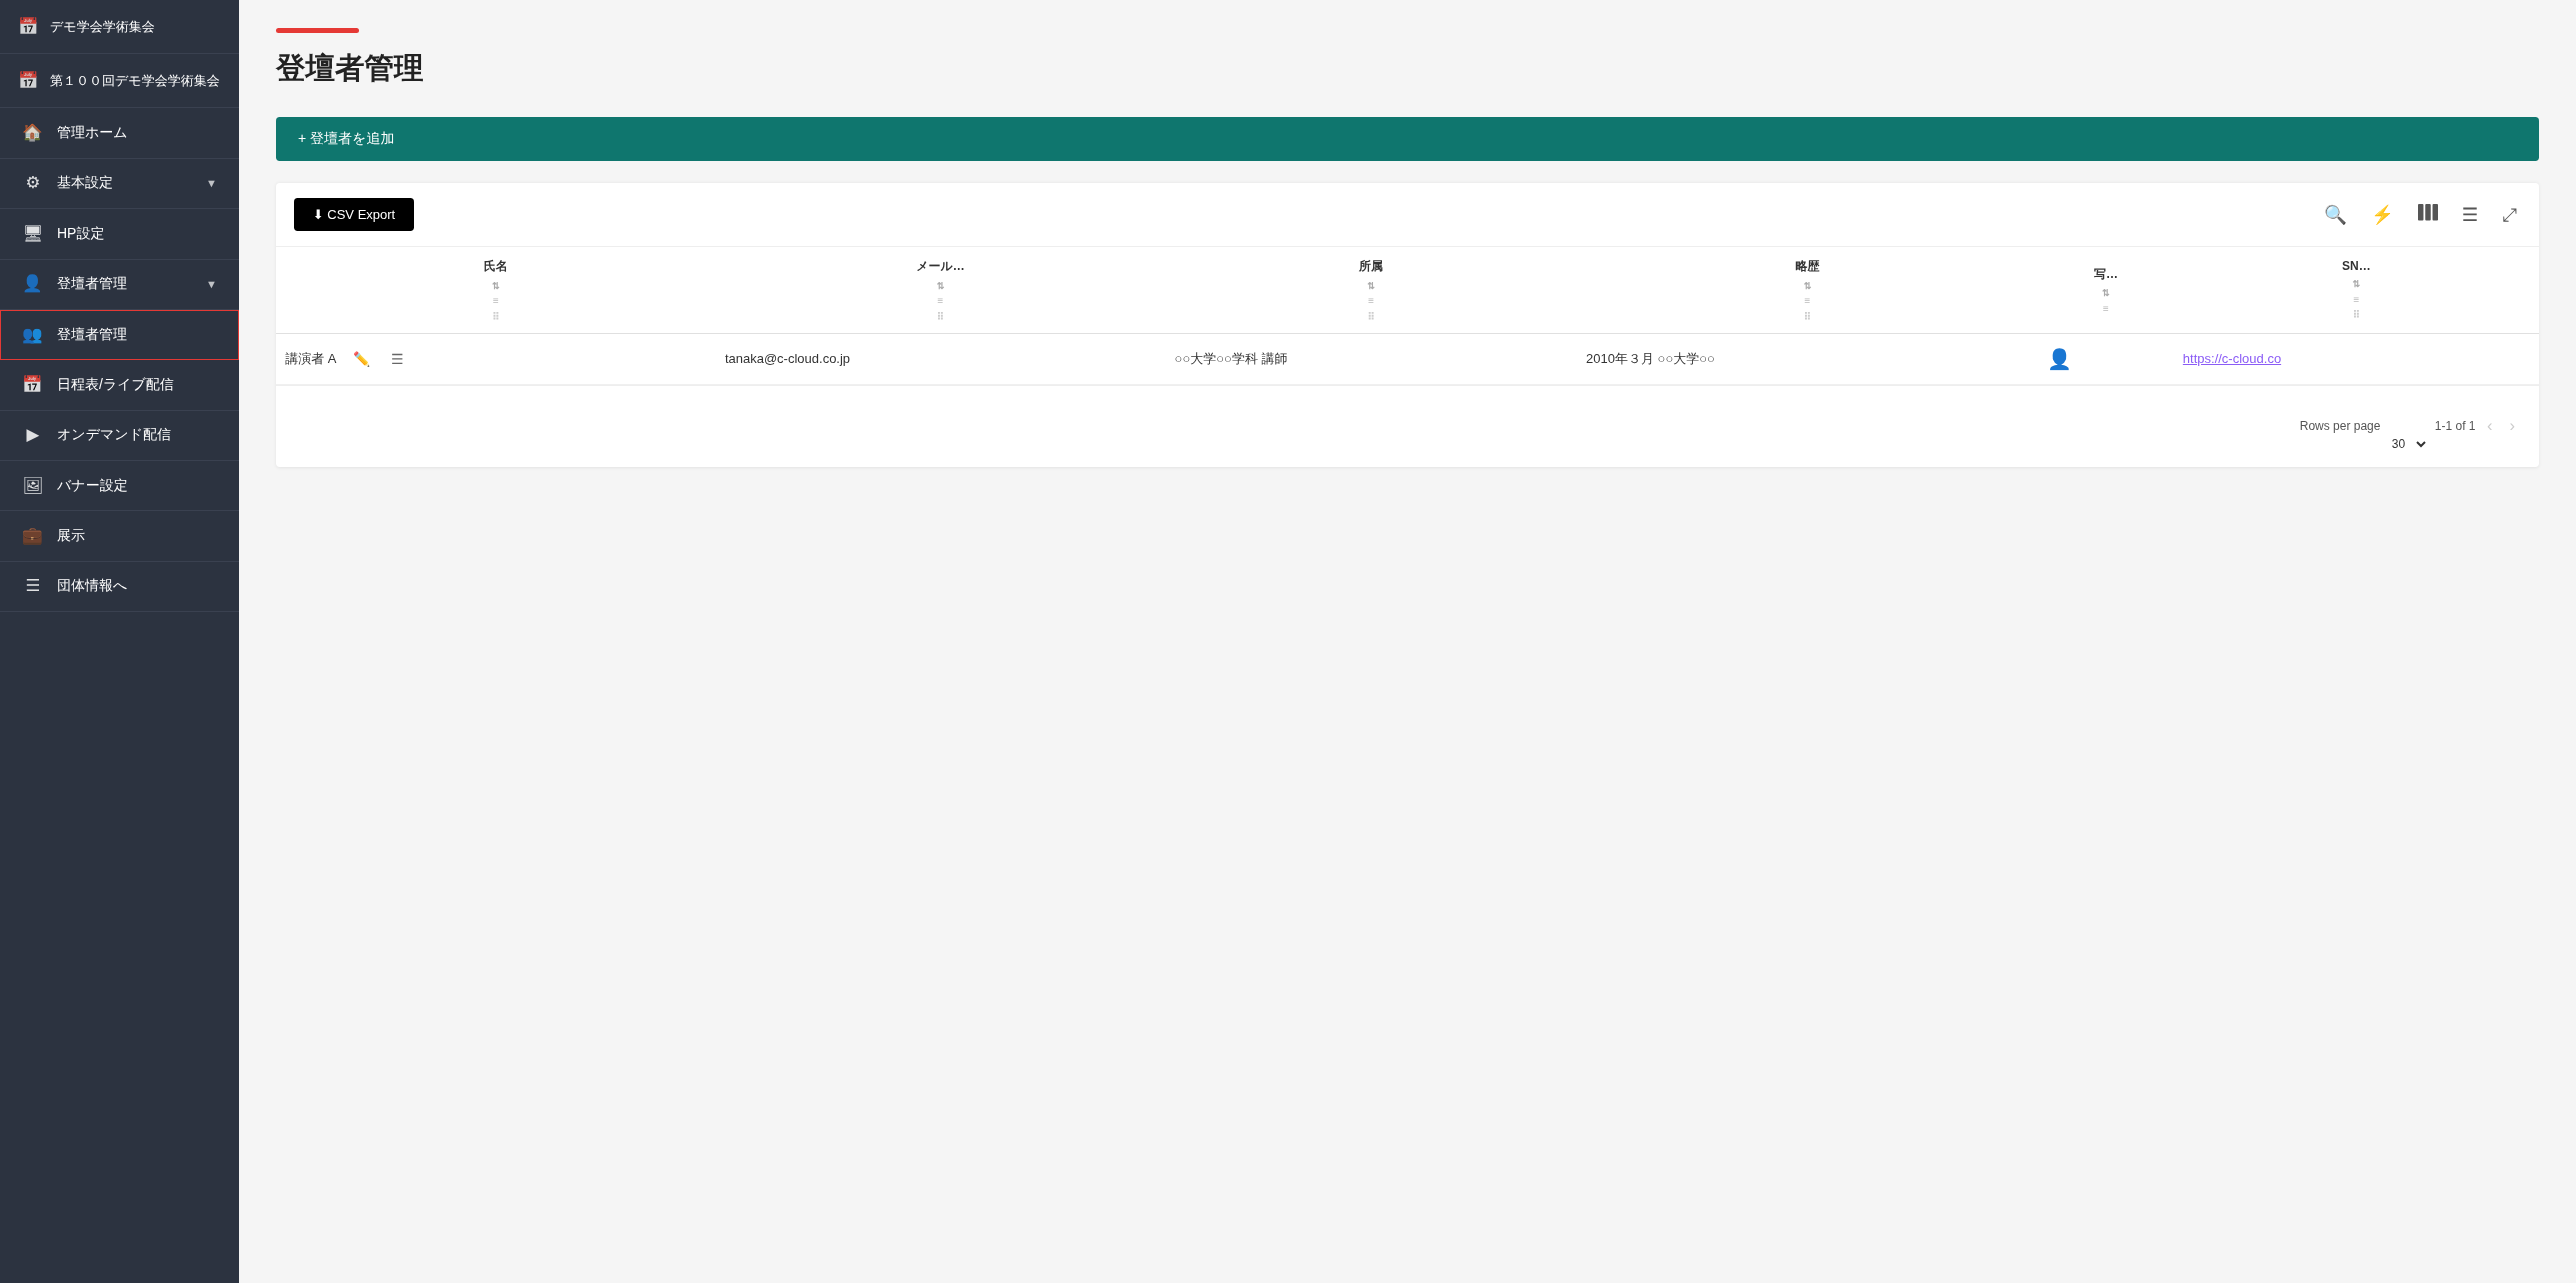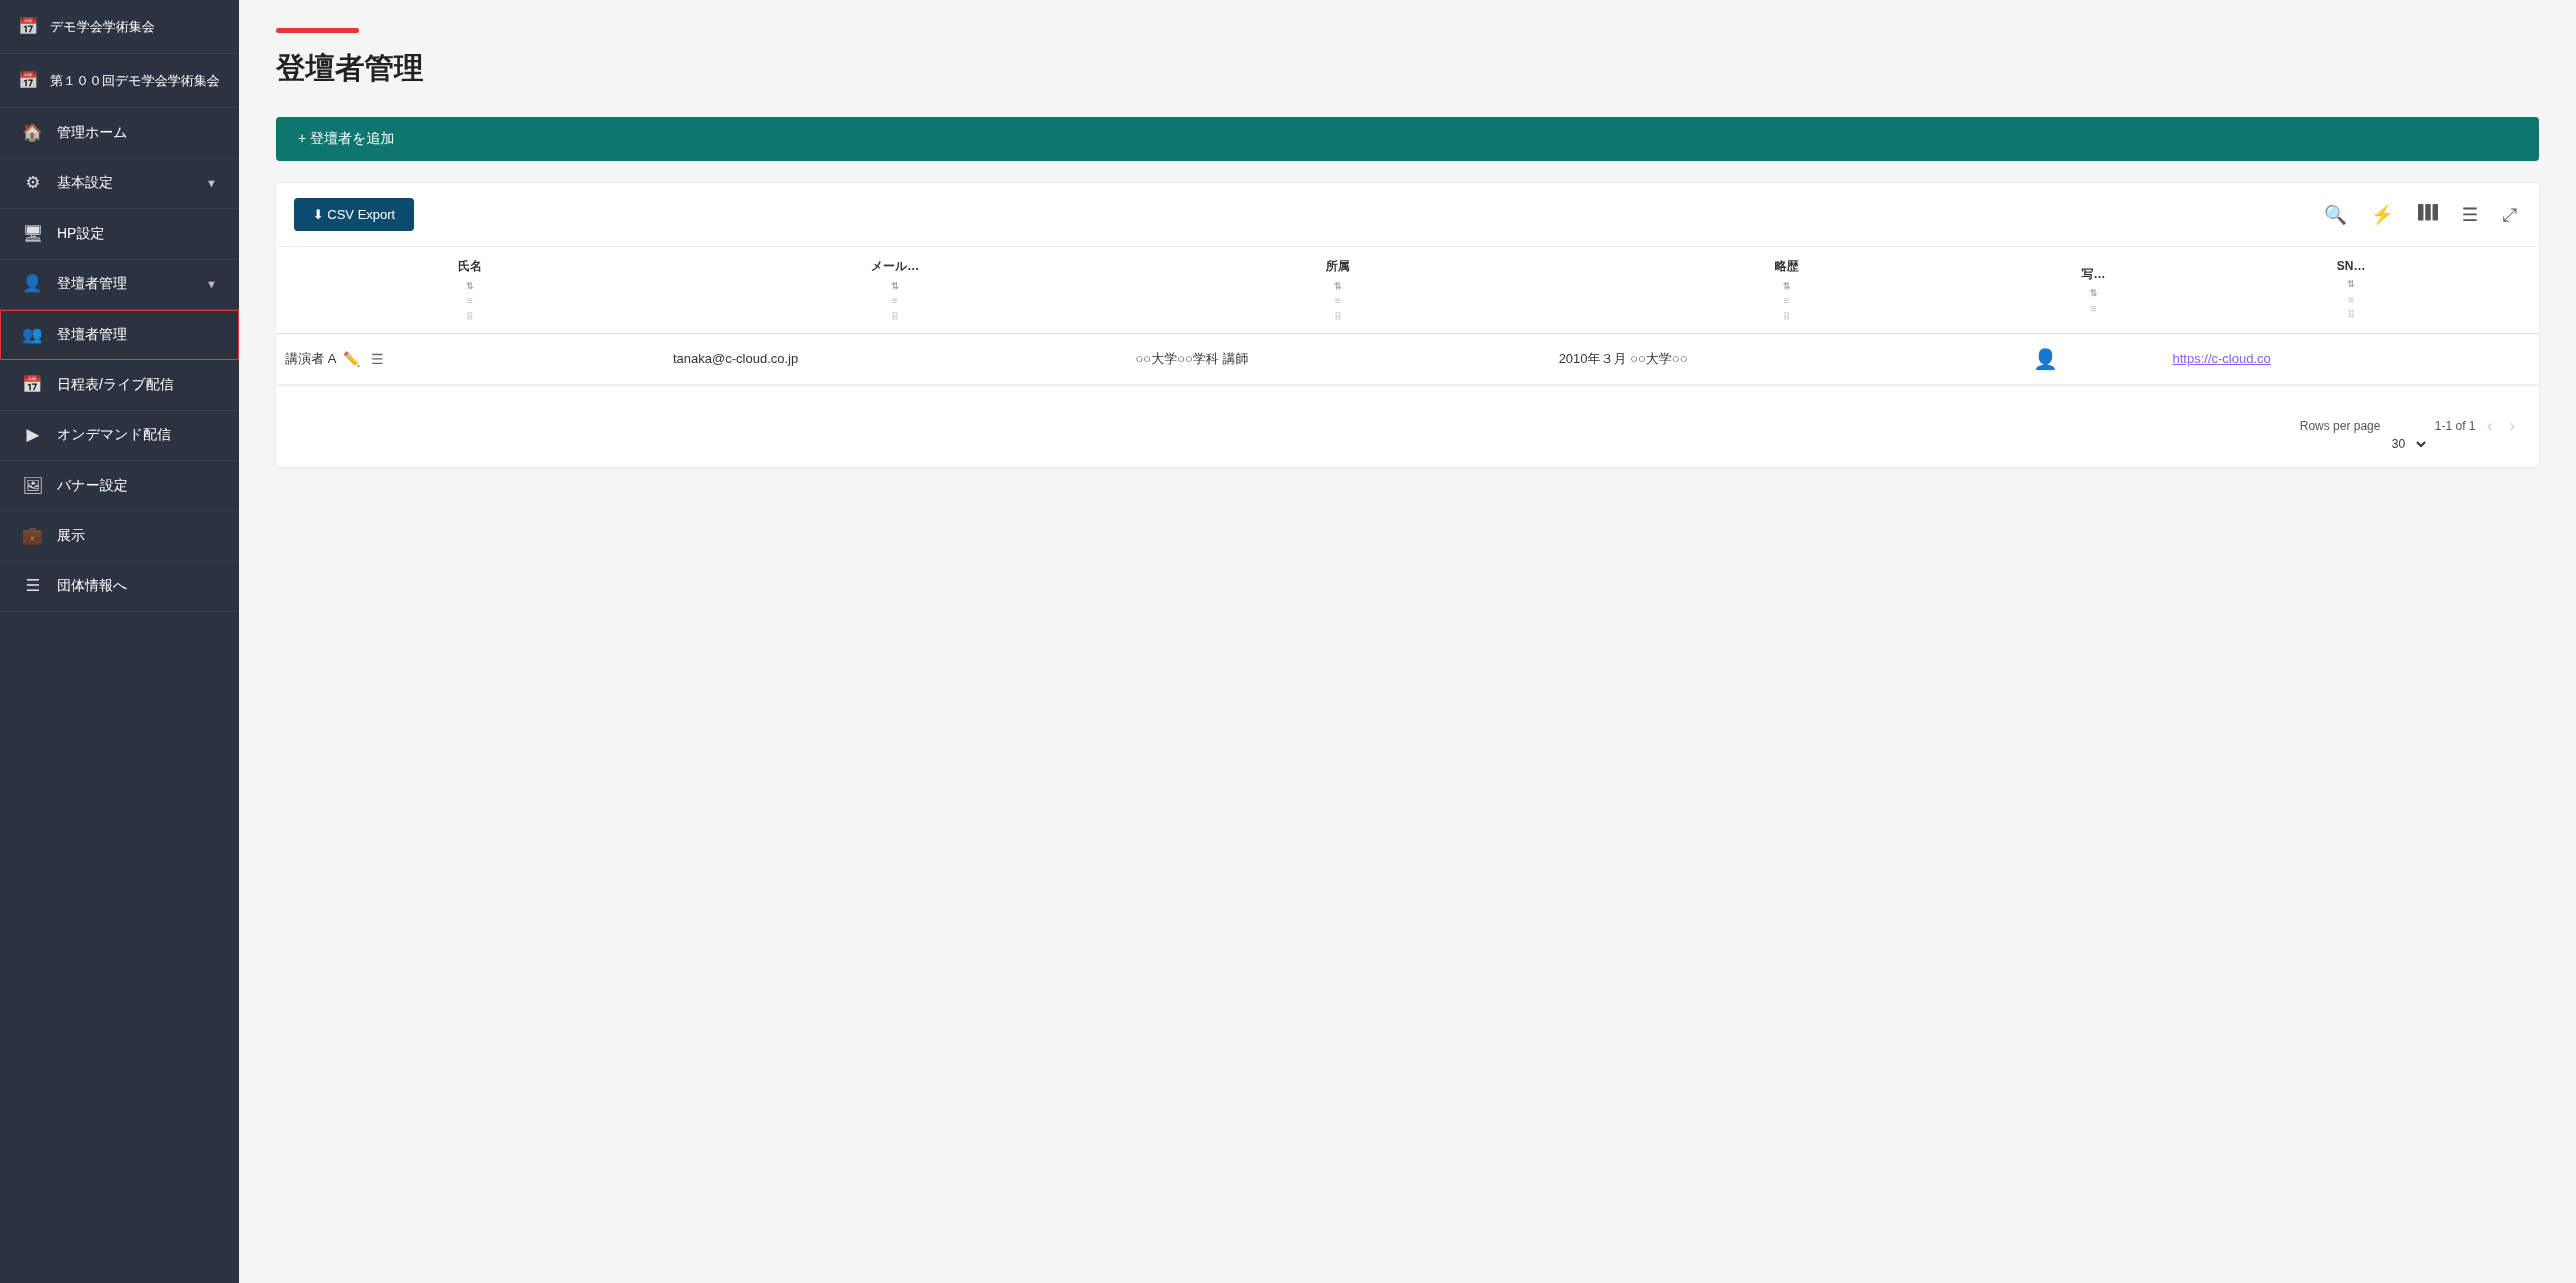--- a/index.html
+++ b/index.html
@@ -91,21 +91,21 @@
       display: flex;
       align-items: center;
       justify-content: space-between;
       padding: 14.7px 18.4px;
       border-bottom: 0.9px solid #eee;
     }
     .csv-btn {
       display: inline-flex;
       align-items: center;
       gap: 7.4px;
-      background: #0c4a6e;
+      background: #000000;
       color: #fff;
       border: none;
       border-radius: 3.7px;
       padding: 9.2px 18.4px;
       font-size: 13px;
       cursor: pointer;
     }
     .toolbar-icons {
       display: flex;
       align-items: center;
@@ -144,21 +144,21 @@
       border-bottom: 0.9px solid #f0f0f0;
     }
     .data-table td {
       padding: 13px 9.2px;
       color: #333;
       vertical-align: middle;
     }
     .row-actions {
       display: flex;
       align-items: center;
-      gap: 3px;
+      gap: 13px;
     }
     .row-action-btn {
       background: none;
       border: none;
       cursor: pointer;
       color: #666;
       font-size: 14px;
       padding: 1.8px 3.7px;
     }
 

